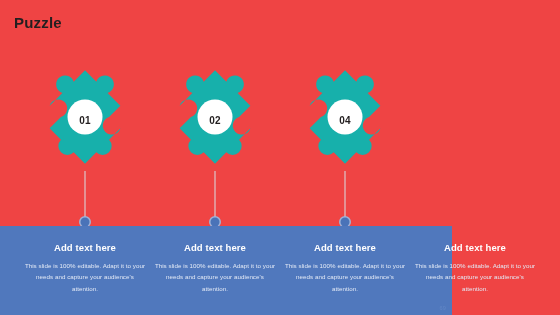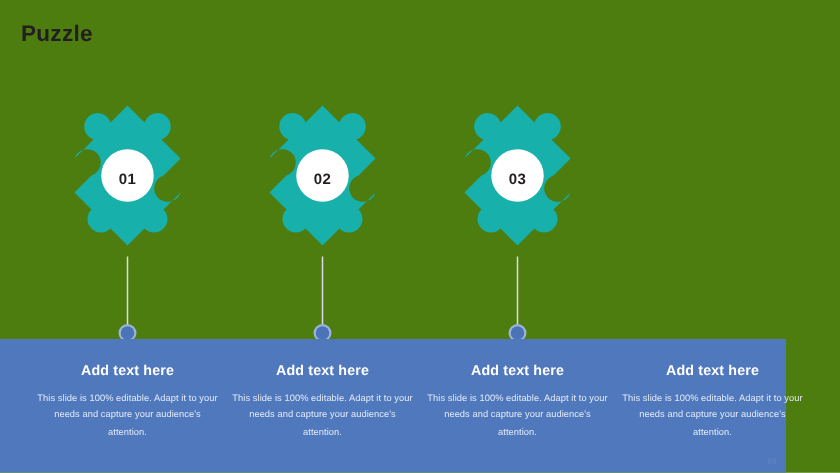--- a/index.html
+++ b/index.html
@@ -1,20 +1,20 @@
 <!DOCTYPE html>
 <html><head>
 <meta charset="utf-8">
 <style>
   html,body{margin:0;padding:0;}
   body{
     width:560px;height:315px;overflow:hidden;background:#ffffff;
     font-family:"Liberation Sans", sans-serif;position:relative;
   }
-  #slide{position:absolute;inset:0;background:#4d7c0f;}
+  #slide{position:absolute;inset:0;background:#ef4444;}
 
   
   .title{
     position:absolute;left:14px;top:14px;
     font-size:15px;font-weight:bold;color:#231f20;letter-spacing:.2px;
   }
 
   
   .pieces{position:absolute;left:0;top:58px;width:560px;height:170px;text-align:center;}
   .col{position:absolute;top:0;width:140px;height:170px;}
@@ -41,21 +41,21 @@
   }
   .dot{
     position:absolute;left:50%;top:164px;width:9px;height:9px;
     transform:translate(-50%,-50%);
     border-radius:50%;background:#4a73b8;
     box-shadow:0 0 0 1.5px #9db3d8;
   }
 
   
   .band{
-    position:absolute;left:0;top:226px;width:524px;height:89px;
+    position:absolute;left:0;top:226px;width:452px;height:89px;
     background:#5078bd;
   }
   .tcol{
     position:absolute;top:16px;width:122px;text-align:center;color:#ffffff;
   }
   .tcol.t0{left:24px;}
   .tcol.t1{left:154px;}
   .tcol.t2{left:284px;}
   .tcol.t3{left:414px;}
 
@@ -149,21 +149,21 @@
               L92,92
               L76,92 A9,9 0 1 1 58,92
               L42,92
               L42,76 A9,9 0 1 0 26,76
               L26,58
               A9,9 0 1 1 26,42
               Z"></path>
           </g>
           <circle cx="59" cy="59" r="17.5" fill="#ffffff"></circle>
         </svg>
-        <div class="num">03</div>
+        <div class="num">04</div>
       </div>
       <div class="connector"></div>
       <div class="dot"></div>
     </div>
 
 
   </div>
 
   <div class="band">
 

